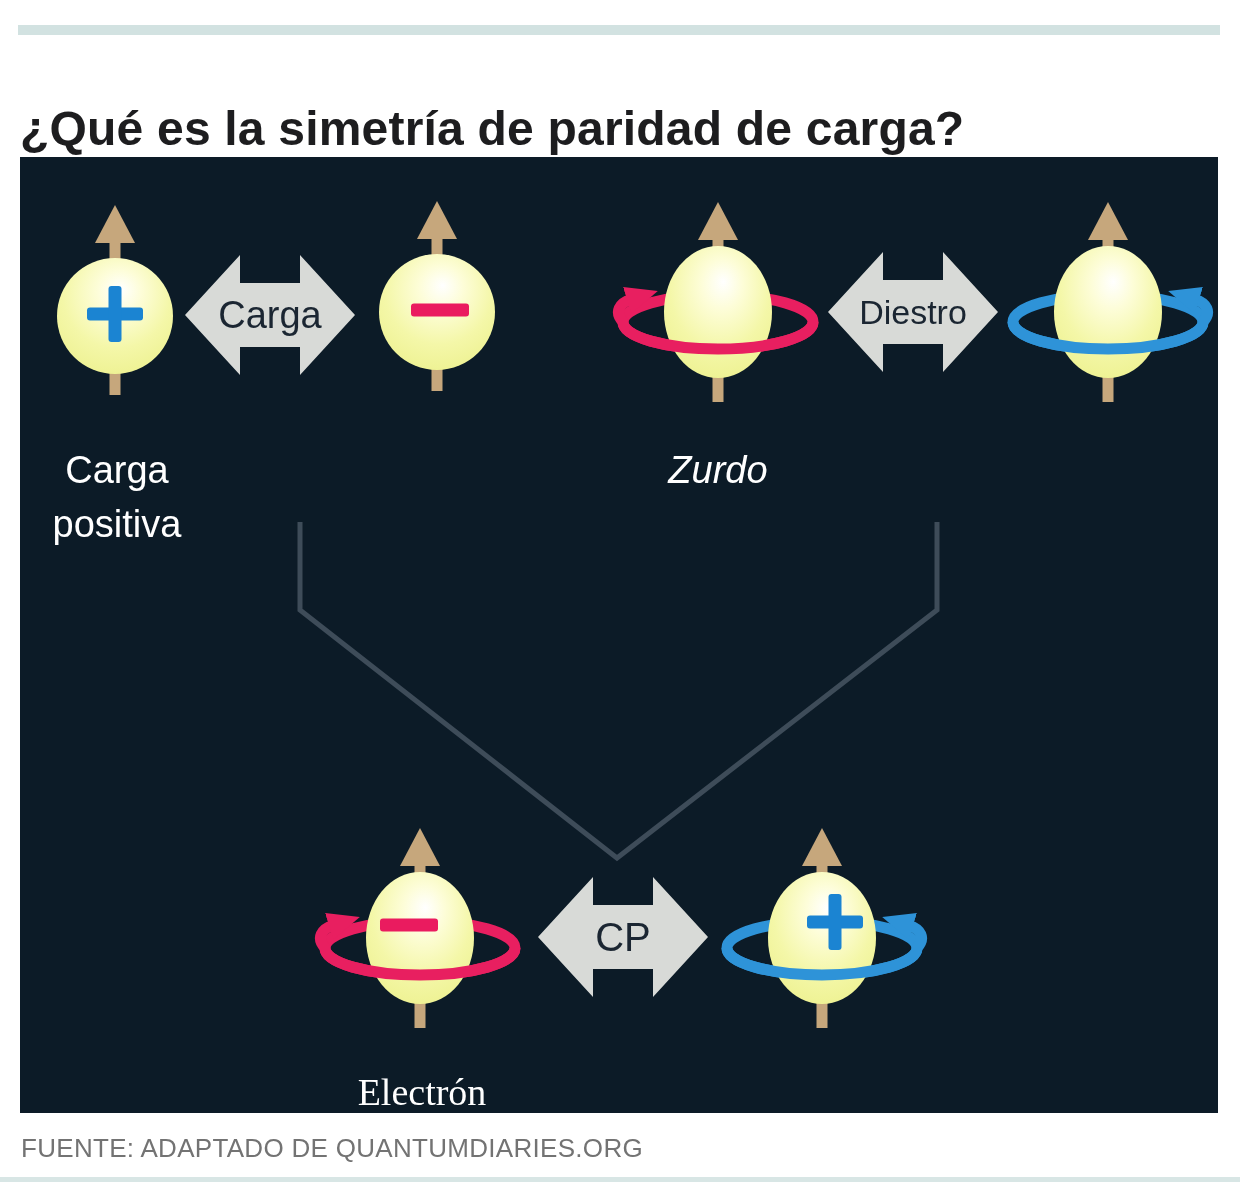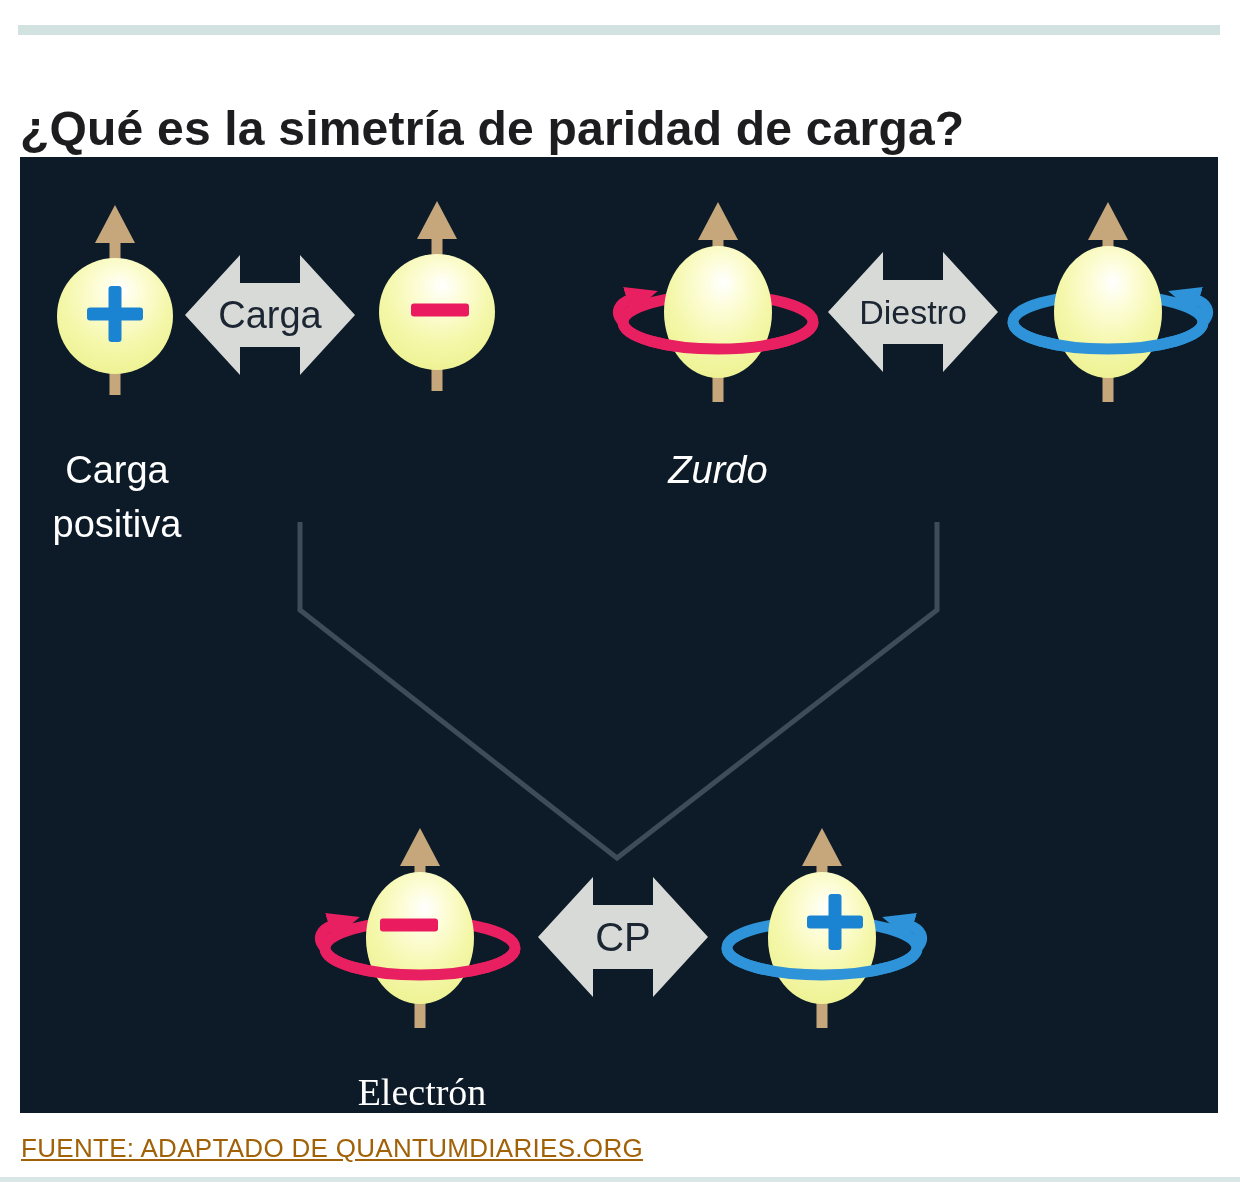--- a/index.html
+++ b/index.html
@@ -10,21 +10,21 @@
          font-size:48px;font-weight:700;letter-spacing:.2px;color:#1d1d1f;line-height:1.05;}
   .panel{position:absolute;left:20px;top:157px;width:1198px;height:956px;background:#0c1b27;}
   .panel svg{position:absolute;left:0;top:0;}
   .wlabel{position:absolute;color:#ffffff;font-size:38px;font-weight:400;
           text-align:center;line-height:54px;transform:translateX(-50%);white-space:pre-line;margin-top:40px;}
   .wlabel.narrow{width:200px;}
   .alabel{position:absolute;color:#1b2632;font-weight:500;text-align:center;
           transform:translate(-50%,-50%);line-height:1;}
   .footer{position:absolute;left:21px;top:1133px;width:1197px;display:flex;
           justify-content:space-between;align-items:center;
-          font-size:26px;font-weight:500;color:#a16207;letter-spacing:.3px;text-decoration:underline;}
+          font-size:26px;font-weight:500;color:#737373;letter-spacing:.3px;}
   .bottom-bar{position:absolute;left:0;bottom:0;width:1240px;height:5px;background:#d8e6e5;}
 </style>
 </head>
 <body>
 
 <div class="top-bar"></div>
 
 <h1 class="title">¿Qué es la simetría de paridad de carga?</h1>
 
 <div class="panel">

